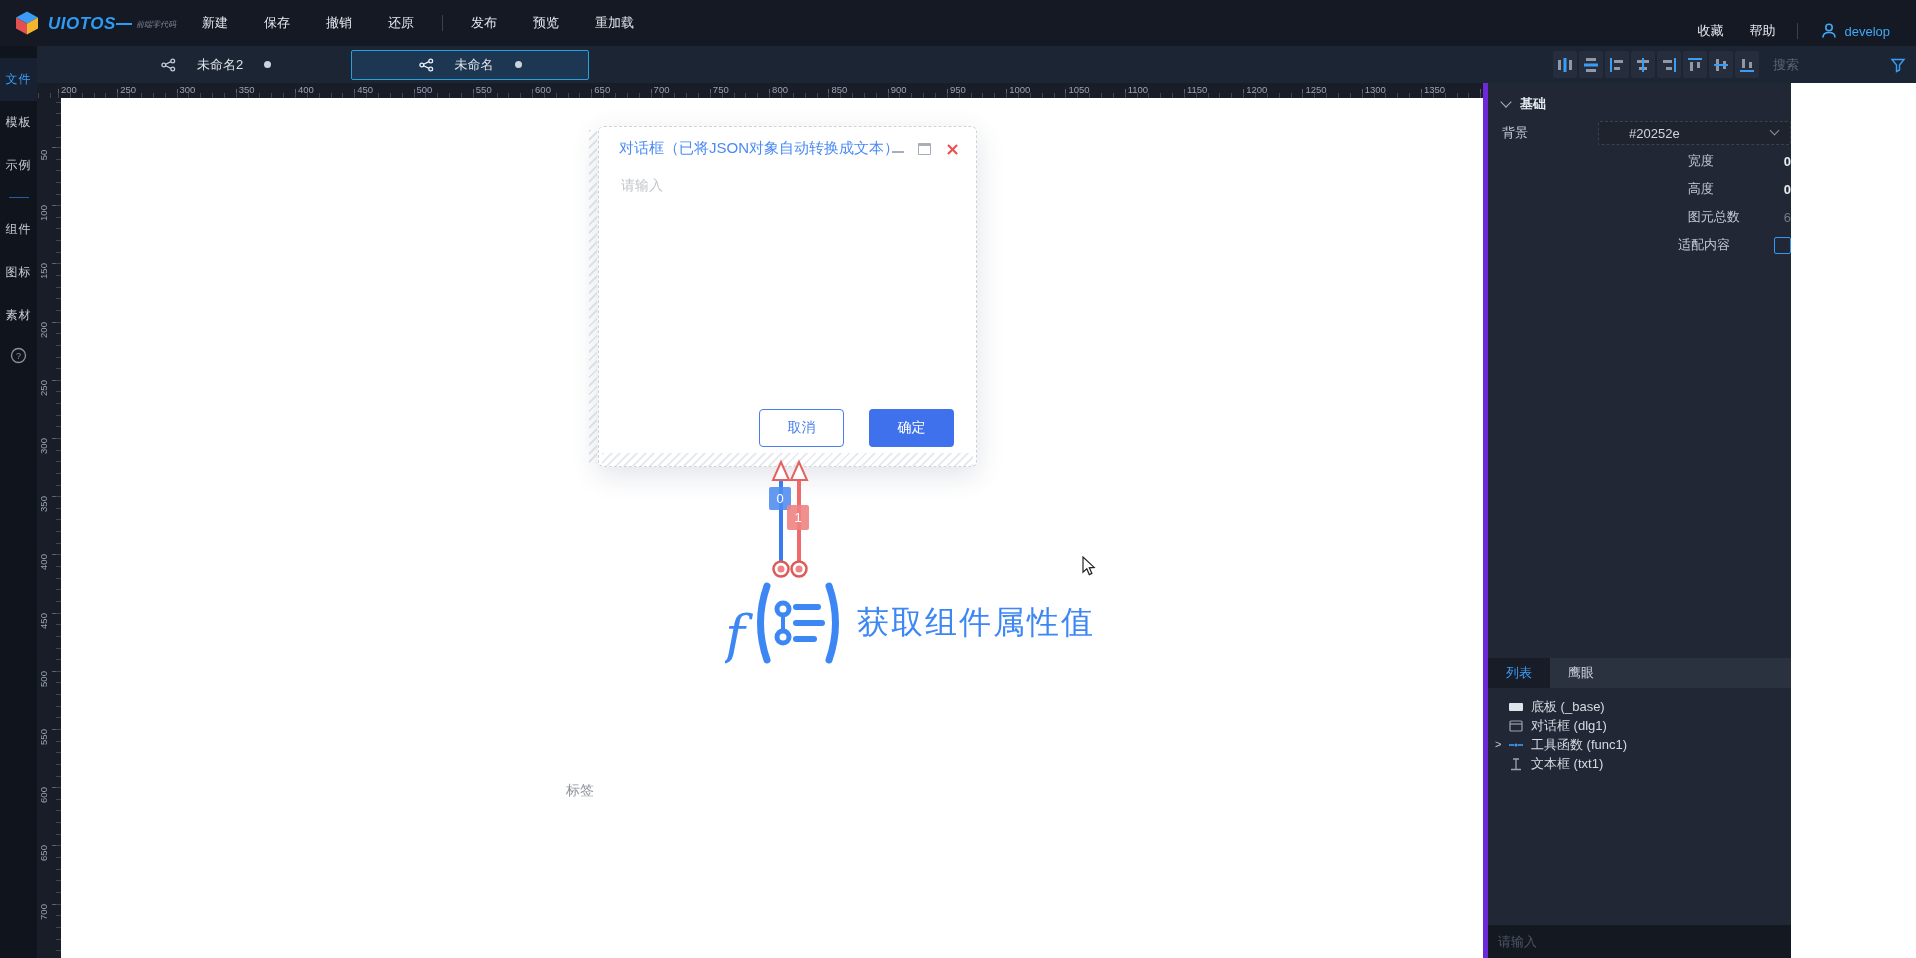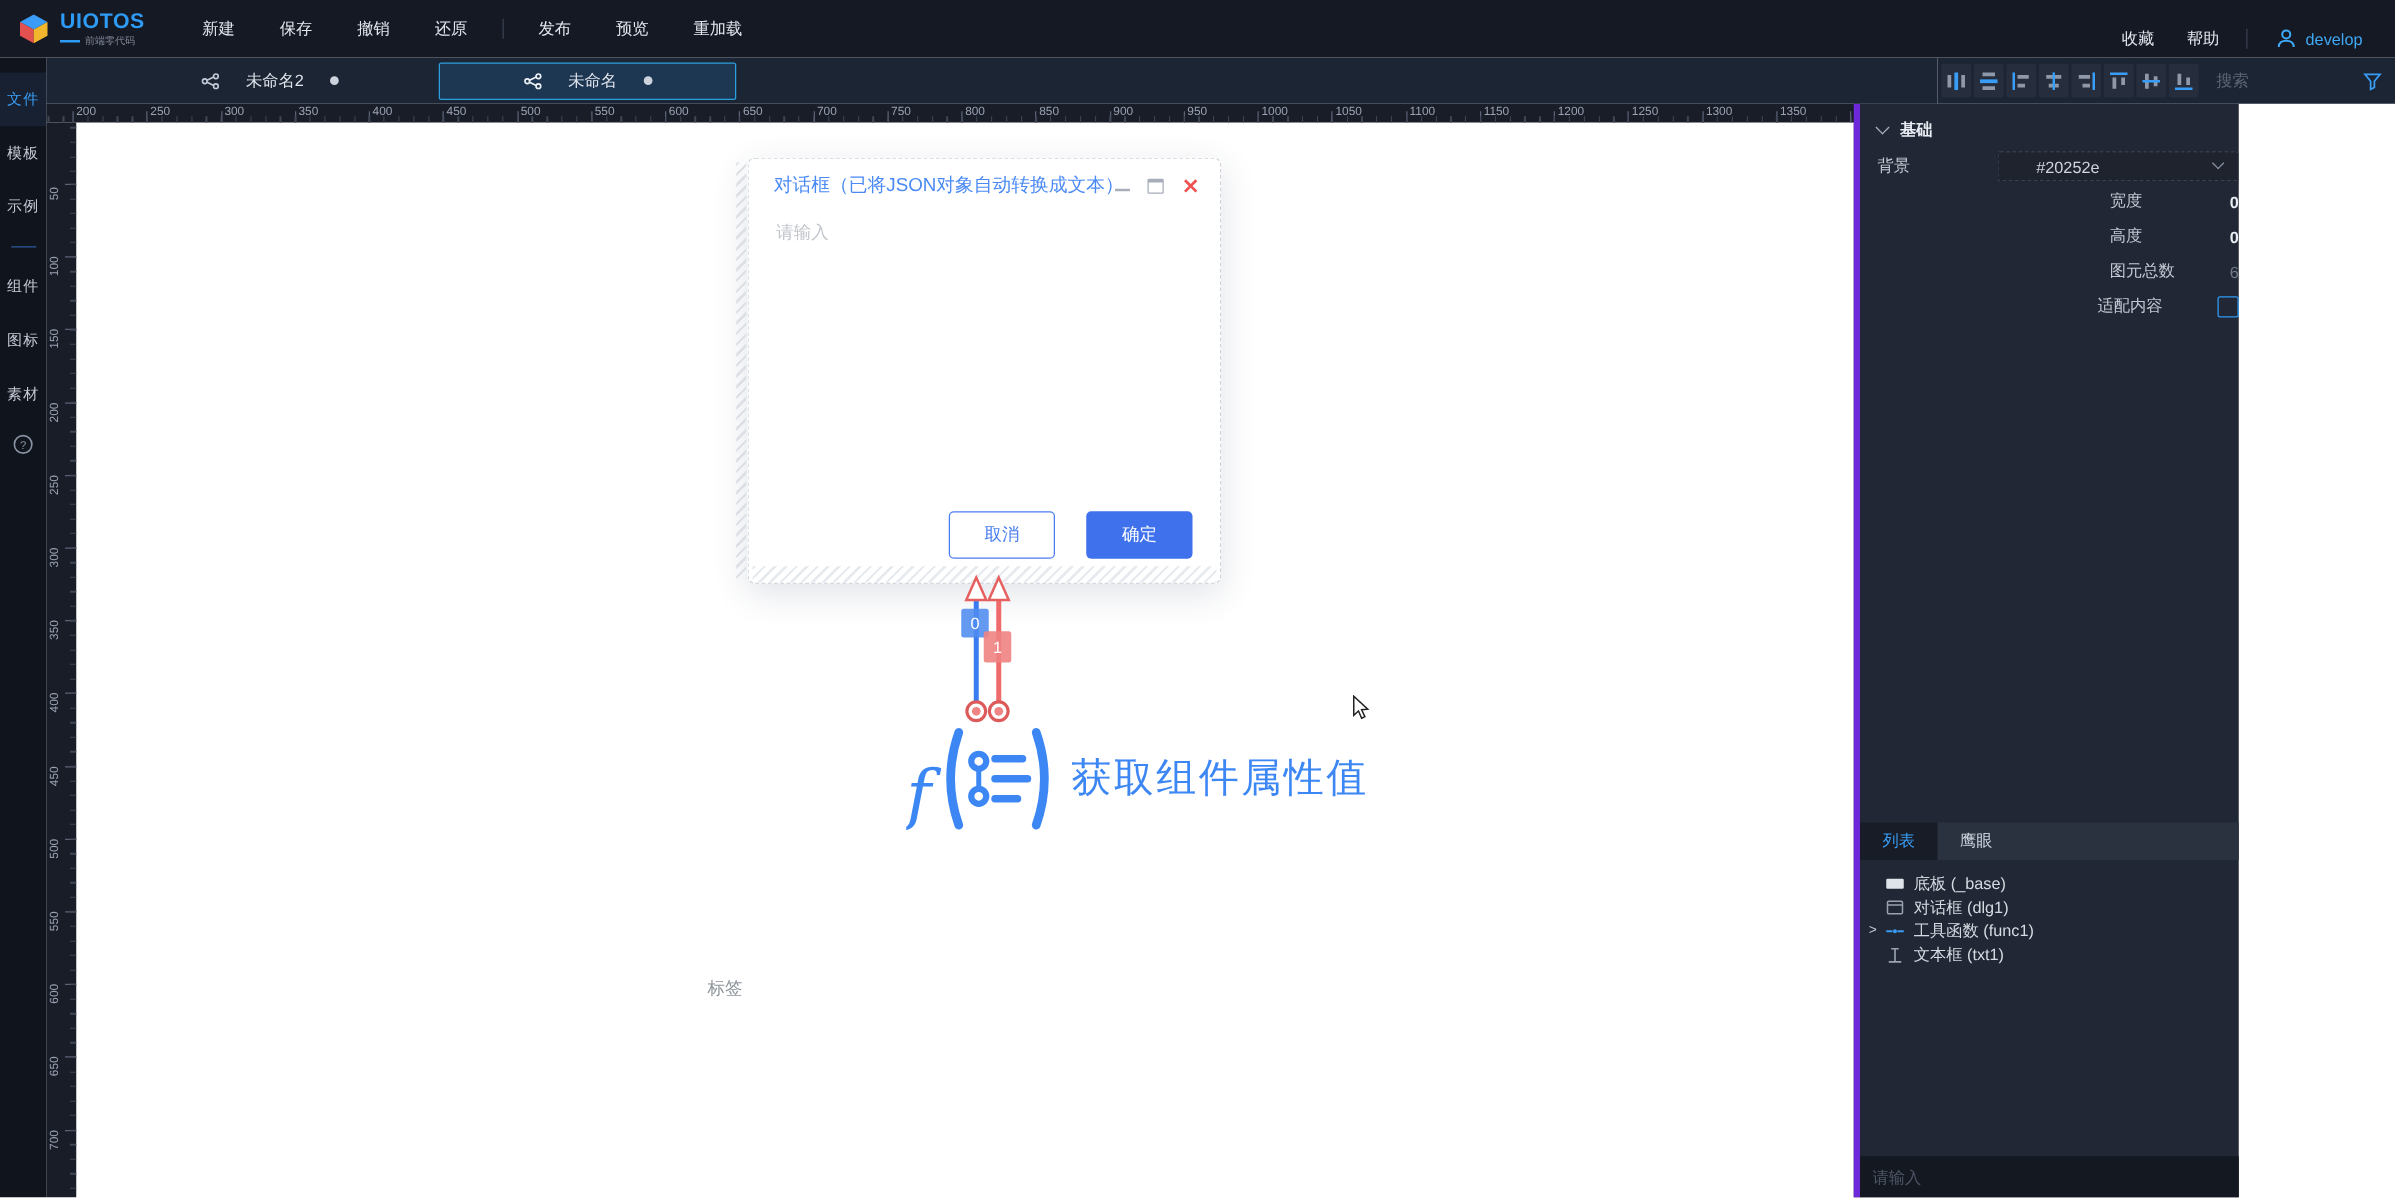--- a/index.html
+++ b/index.html
@@ -7,25 +7,25 @@
     width:1916px;height:958px;position:relative;overflow:hidden;
     background:#ffffff;font-family:"Liberation Sans","DejaVu Sans",sans-serif;
     color:#dfe3ea;-webkit-font-smoothing:antialiased;
   }
   .abs{position:absolute;}
   .hatch{background-image:repeating-linear-gradient(45deg,rgba(120,150,220,.05) 0 1px,transparent 1px 4px);}
 
   
   #topbar{left:0;top:0;width:1916px;height:46px;background:#151924;display:flex;align-items:center;z-index:30;}
   #logo{display:flex;align-items:center;padding-left:14px;}
-  #logo-text{margin-left:8px;display:flex;flex-direction:column;}
+  #logo-text{margin-left:8px;display:flex;flex-direction:row;font-style:italic;}
   #logo-title{color:#2e9bf5;font-weight:bold;font-size:17px;letter-spacing:.5px;line-height:17px;}
   #logo-sub{font-size:8px;color:#7e8694;margin-top:2px;display:flex;align-items:center;gap:4px;}
   #logo-sub .dash{display:inline-block;width:16px;height:2px;background:#2e9bf5;}
-  #top-menu{display:flex;align-items:center;gap:36px;margin-left:46px;font-size:13px;color:#e3e7ee;}
+  #top-menu{display:flex;align-items:center;gap:36px;margin-left:26px;font-size:13px;color:#e3e7ee;}
   .menu-item{cursor:default;}
   .menu-sep{width:1px;height:16px;background:#3a4150;margin:0 -8px;}
   #top-right{margin-left:auto;display:flex;align-items:center;gap:26px;padding-right:26px;font-size:13px;color:#e3e7ee;margin-top:16px;}
   #top-right .menu-sep{margin:0 -4px;}
   #user-chip{display:flex;align-items:center;gap:6px;color:#3fa9f5;}
 
   
   #tabrow{left:37px;top:46px;width:1513px;height:37px;background:#1c2534;display:flex;align-items:center;padding-left:60px;gap:16px;box-sizing:border-box;z-index:20;}
   .tab{width:238px;height:30px;box-sizing:border-box;display:flex;align-items:center;justify-content:center;gap:21px;font-size:13px;color:#dfe3ea;border:1px solid transparent;}
   .tab.active{background:rgba(35,125,205,.20);border:1px solid #2ba0dd;border-radius:2px;}

